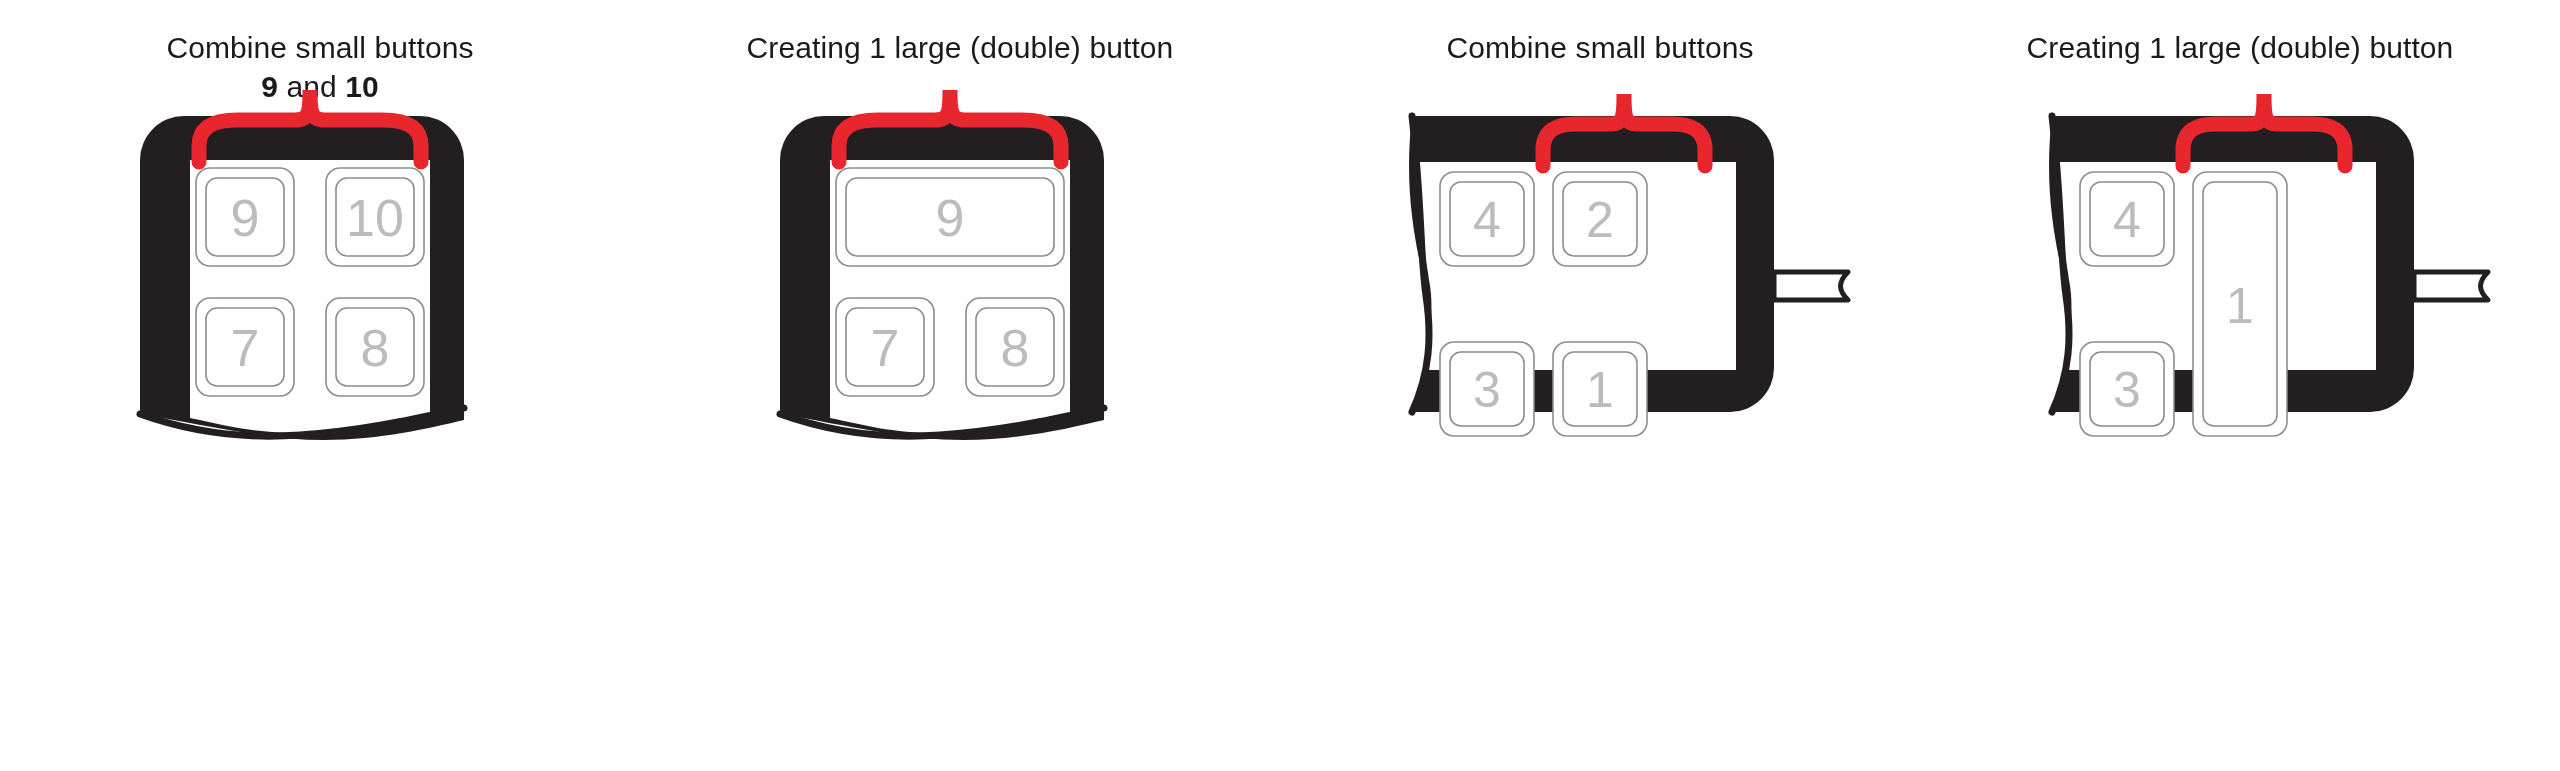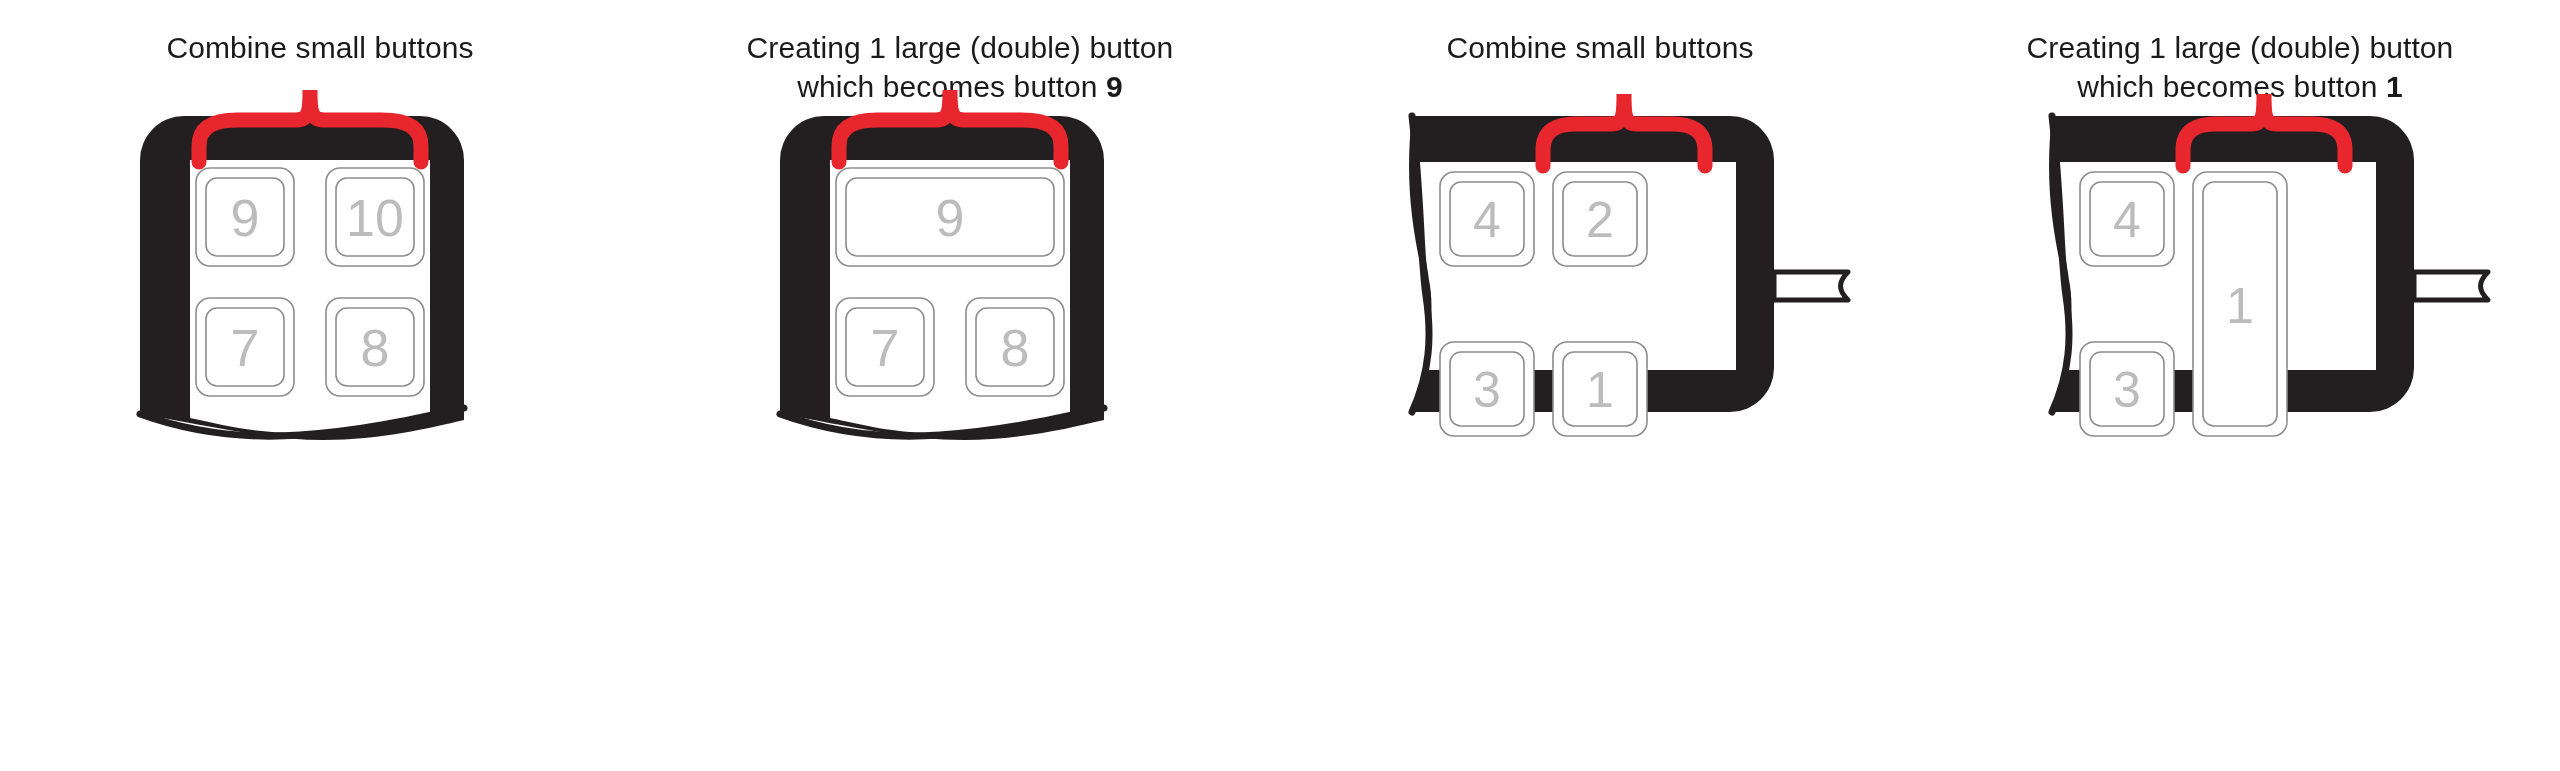--- a/index.html
+++ b/index.html
@@ -24,20 +24,21 @@
   .kbnum.small{font-size:50px;}
 </style>
 </head>
 <body>
 
 <div class="board">
 
   <div class="panel" style="left:0px;width:640px;">
     <div class="caption">
       <div>Combine small buttons</div>
+      <div><span class="b">9</span><span> and </span><span class="b">10</span></div>
     </div>
     <div class="fig">
       <svg width="640" height="660" viewBox="0 0 640 660">
 
         <path fill="#231f20" d="M 140 76 a 44 44 0 0 1 44 -44 L 420 32 a 44 44 0 0 1 44 44 L 464 336
                  C 430 344 380 356 324 356 C 268 356 210 342 140 330 Z"></path>
 
         <path fill="#ffffff" d="M 190 76 L 430 76 L 430 332
                  C 395 339 352 349 300 349 C 250 349 225 341 190 334 Z"></path>
 
@@ -66,21 +67,20 @@
 
         <path fill="none" stroke="#e8262d" stroke-width="15" stroke-linecap="round" d="M 199 78 L 199 62 C 199 42 215 36 238 36 L 295 36 C 310 36 310 26 310 6
                  C 310 26 310 36 325 36 L 382 36 C 405 36 421 42 421 62 L 421 78"></path>
       </svg>
     </div>
   </div>
 
   <div class="panel" style="left:640px;width:640px;">
     <div class="caption">
       <div>Creating 1 large (double) button</div>
-      <div><span>which becomes button </span><span class="b">9</span></div>
     </div>
     <div class="fig">
       <svg width="640" height="660" viewBox="0 0 640 660">
         <path fill="#231f20" d="M 140 76 a 44 44 0 0 1 44 -44 L 420 32 a 44 44 0 0 1 44 44 L 464 336
                  C 430 344 380 356 324 356 C 268 356 210 342 140 330 Z"></path>
         <path fill="#ffffff" d="M 190 76 L 430 76 L 430 332
                  C 395 339 352 349 300 349 C 250 349 225 341 190 334 Z"></path>
         <path fill="none" stroke="#231f20" stroke-width="7" stroke-linecap="round" d="M 140 330 C 190 348 245 355 300 351 C 360 347 405 337 464 324"></path>
 
         <g>
@@ -145,21 +145,20 @@
 
         <path fill="none" stroke="#e8262d" stroke-width="15" stroke-linecap="round" d="M 263 82 L 263 66 C 263 46 277 40 296 40 L 331 40 C 344 40 344 30 344 10
                  C 344 30 344 40 357 40 L 392 40 C 411 40 425 46 425 66 L 425 82"></path>
       </svg>
     </div>
   </div>
 
   <div class="panel" style="left:1920px;width:640px;">
     <div class="caption">
       <div>Creating 1 large (double) button</div>
-      <div><span>which becomes button </span><span class="b">1</span></div>
     </div>
     <div class="fig">
       <svg width="640" height="660" viewBox="0 0 640 660">
         <path fill="#231f20" d="M 132 32 L 450 32 a 44 44 0 0 1 44 44 L 494 284 a 44 44 0 0 1 -44 44 L 132 328
                  C 150 288 152 250 146 212 C 140 172 122 118 132 32 Z"></path>
         <path fill="#ffffff" d="M 138 78 L 456 78 L 456 286 L 138 286
                  C 152 250 154 222 149 196 C 145 164 132 120 138 78 Z"></path>
         <path fill="none" stroke="#231f20" stroke-width="7" stroke-linecap="round" d="M 132 32 C 142 120 140 170 146 212 C 152 252 150 288 132 328"></path>
 
         <path fill="#ffffff" stroke="#231f20" stroke-width="5" stroke-linejoin="round" d="M 494 188 L 568 188 C 558 198 558 206 568 216 L 494 216 Z"></path>

